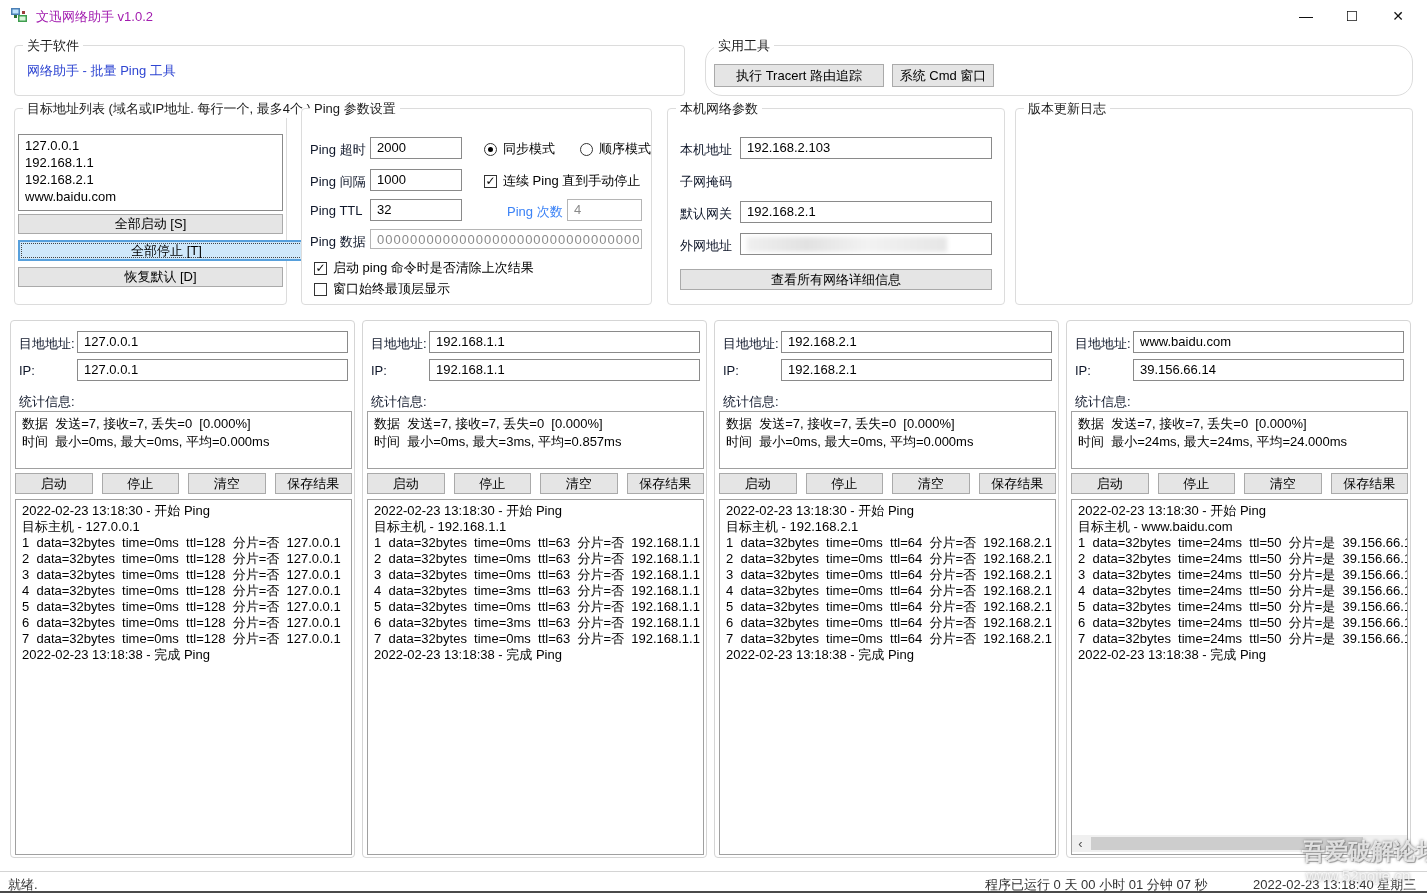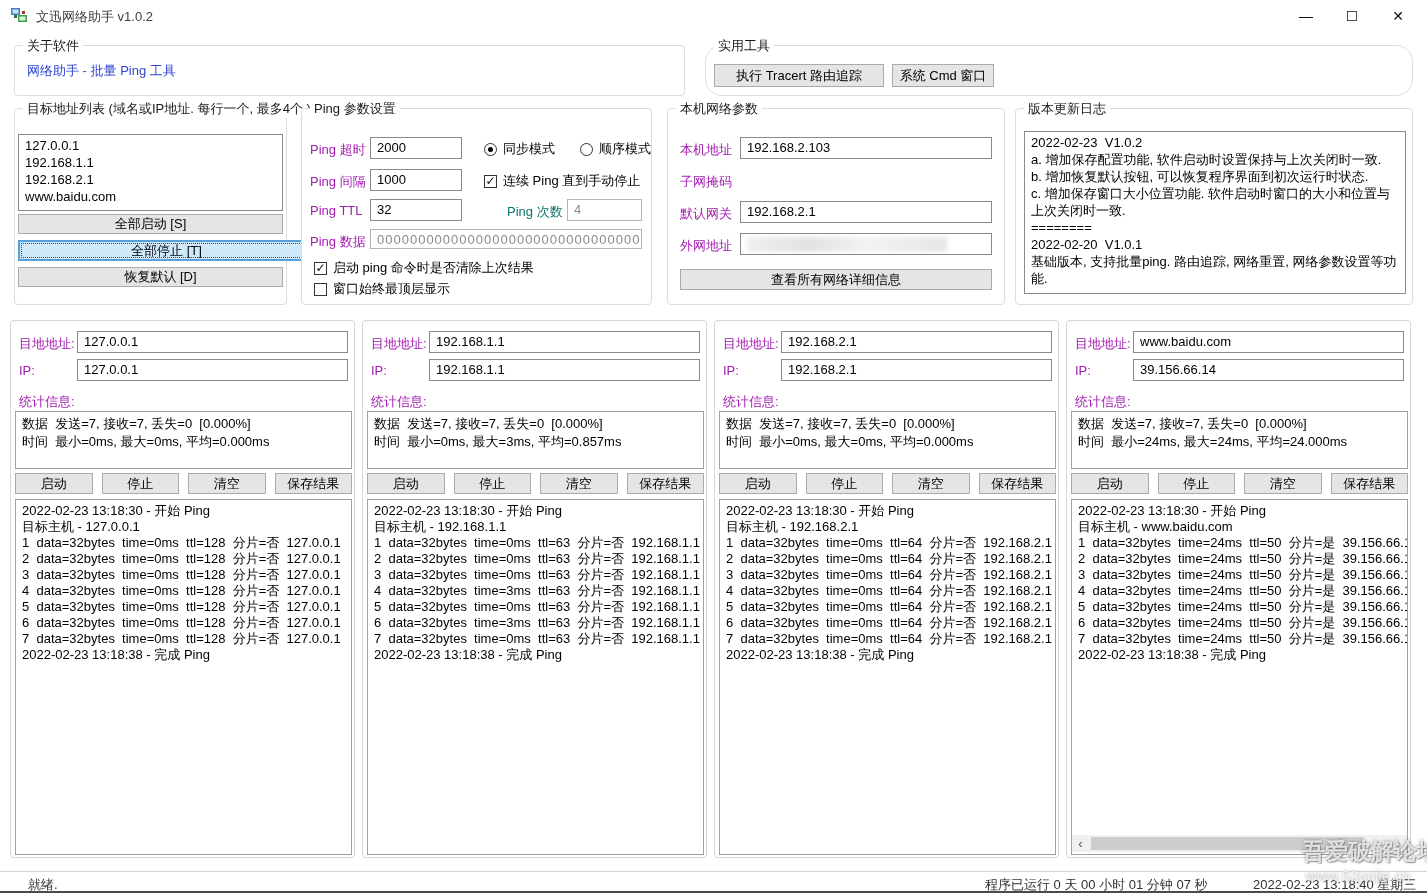--- a/index.html
+++ b/index.html
@@ -5,21 +5,21 @@
   * { margin:0; padding:0; box-sizing:border-box; }
   html,body { width:1427px; height:893px; }
   body {
     position:relative; overflow:hidden; background:#fff;
     font-family:"Liberation Sans","DejaVu Sans",sans-serif;
     font-size:13px; color:#000;
   }
   
   .titlebar { position:absolute; left:0; top:0; width:1427px; height:32px; background:#fff; }
   .app-icon { position:absolute; left:10px; top:7px; width:18px; height:18px; }
-  .title-text { position:absolute; left:36px; top:8px; font-size:13px; color:#404040; }
+  .title-text { position:absolute; left:36px; top:8px; font-size:13px; color:#a21caf; }
   .win-controls { position:absolute; right:6px; top:0; height:32px; display:flex; }
   .win-btn { width:46px; height:32px; display:flex; align-items:center; justify-content:center; font-size:14px; color:#111; cursor:default; }
   
   .groupbox { position:absolute; border:1px solid #dcdcdc; border-radius:4px; background:#fff; }
   .group-label { position:absolute; top:-9px; left:8px; background:#fff; padding:0 4px; font-size:13px; color:#1a1a1a; white-space:nowrap; }
   
   .btn {
     background:#e5e5e5; border:1px solid #aaaaaa; font-size:13px; color:#000;
     display:flex; align-items:center; justify-content:center; cursor:default; white-space:nowrap;
   }
@@ -28,22 +28,22 @@
   }
   .tb {
     border:1px solid #8a8a8a; background:#fff; font-size:13px; padding:2px 6px;
     font-family:"Liberation Sans","DejaVu Sans",sans-serif; color:#000; overflow:hidden; white-space:nowrap;
   }
   .tb.disabled { color:#8a8a8a; border-color:#b5b5b5; }
   .ta {
     border:1px solid #8a8a8a; background:#fff; font-size:13px; padding:2px 6px;
     font-family:"Liberation Sans","DejaVu Sans",sans-serif; white-space:pre-wrap; overflow:hidden; line-height:17px;
   }
-  .lbl { position:absolute; font-size:13px; color:#a21caf; white-space:nowrap; }
-  .lbl.disabled { color:#0f766e; }
+  .lbl { position:absolute; font-size:13px; color:#0f172a; white-space:nowrap; }
+  .lbl.disabled { color:#3b82f6; }
   
   .radio-row, .check-row { position:absolute; display:flex; align-items:center; gap:6px; }
   .radio { width:13px; height:13px; border:1px solid #333; border-radius:50%; background:#fff; position:relative; flex:none; }
   .radio.sel::after { content:""; position:absolute; left:3px; top:3px; width:5px; height:5px; border-radius:50%; background:#000; }
   .checkbox { width:13px; height:13px; border:1px solid #333; background:#fff; position:relative; flex:none;
               display:flex; align-items:center; justify-content:center; font-size:12px; font-weight:bold; color:#000; }
   
   .panel { position:absolute; top:320px; width:345px; height:538px; border:1px solid #d5d5d5; border-radius:4px; background:#fff; }
   .panel .fld { position:absolute; left:66px; width:271px; height:22px; }
   .stats-box { position:absolute; left:4px; top:90px; width:337px; height:58px; border:1px solid #a0a0a0; padding:3px 6px; font-size:13px; line-height:18px; white-space:pre; overflow:hidden; }
@@ -52,21 +52,21 @@
   .log-box { position:absolute; left:4px; top:178px; width:337px; height:356px; border:1px solid #a0a0a0; padding:3px 6px; font-size:13px; line-height:16px; white-space:pre; overflow:hidden; }
   
   .hscroll { position:absolute; left:1px; bottom:1px; width:335px; height:17px; background:#f0f0f0; display:flex; align-items:center; }
   .hscroll .arr { width:17px; height:17px; display:flex; align-items:center; justify-content:center; color:#505050; font-size:13px; }
   .hscroll .thumb { height:13px; background:#cdcdcd; width:272px; margin-left:2px; }
   
   .redact { position:absolute; left:6px; top:3px; width:200px; height:15px;
             background:linear-gradient(90deg,#efefef,#e2e2e2 30%,#f2f2f2 60%,#e6e6e6); filter:blur(2px); }
   
   .statusbar { position:absolute; left:0; top:871px; width:1427px; height:20px; border-top:1px solid #d4d4d4; background:#fff; }
-  .statusbar .s-left { position:absolute; left:8px; top:4px; color:#333;margin-left:20px; }
+  .statusbar .s-left { position:absolute; left:8px; top:4px; color:#333; }
   .statusbar .s-runtime { position:absolute; left:985px; top:4px; color:#333; }
   .statusbar .s-date { position:absolute; left:1253px; top:4px; color:#333; }
   .bottom-edge { position:absolute; left:0; bottom:0; width:1427px; height:2px; background:#4a4a4a; }
   
   .watermark { position:absolute; left:1302px; top:836px; z-index:9; pointer-events:none; }
   .wm1 { font-size:23px; font-weight:bold; color:rgba(255,255,255,0.75); text-shadow:0 0 3px rgba(100,100,100,0.9), 1px 1px 0 rgba(120,120,120,0.5); white-space:nowrap; }
   .wm2 { font-size:15px; color:rgba(255,255,255,0.7); text-shadow:0 0 3px rgba(130,130,130,0.8); margin-left:4px; white-space:nowrap; }
   .link { font-size:13px; color:#2f46d2; cursor:pointer; }
 </style>
 </head>
@@ -164,27 +164,20 @@
   <span class="lbl" style="left:12px; top:128px;">外网地址</span>
   <div class="tb" style="position:absolute; left:72px; top:124px; width:252px; height:22px;">
     <span class="redact"></span>
   </div>
 
   <div class="btn" style="position:absolute; left:12px; top:160px; width:312px; height:21px;">查看所有网络详细信息</div>
 </div>
 
 <div class="groupbox" style="left:1015px; top:108px; width:398px; height:197px;">
   <span class="group-label">版本更新日志</span>
-  <div class="ta" style="position:absolute; left:8px; top:22px; width:382px; height:163px; line-height:17px;">2022-02-23  V1.0.2
-a. 增加保存配置功能, 软件启动时设置保持与上次关闭时一致.
-b. 增加恢复默认按钮, 可以恢复程序界面到初次运行时状态.
-c. 增加保存窗口大小位置功能. 软件启动时窗口的大小和位置与上次关闭时一致.
-========
-2022-02-20  V1.0.1
-基础版本, 支持批量ping. 路由追踪, 网络重置, 网络参数设置等功能.</div>
 </div>
 
 <div class="panel" style="left:10px;">
   <span class="lbl" style="left:8px; top:14px;">目地地址:</span>
   <div class="tb fld" style="top:10px;">127.0.0.1</div>
   <span class="lbl" style="left:8px; top:42px;">IP:</span>
   <div class="tb fld" style="top:38px;">127.0.0.1</div>
   <span class="lbl" style="left:8px; top:72px;">统计信息:</span>
   <div class="stats-box"><span>数据  发送=7, 接收=7, 丢失=0  [0.000%]</span><br><span>时间  最小=0ms, 最大=0ms, 平均=0.000ms</span></div>
   <div class="panel-btns">

